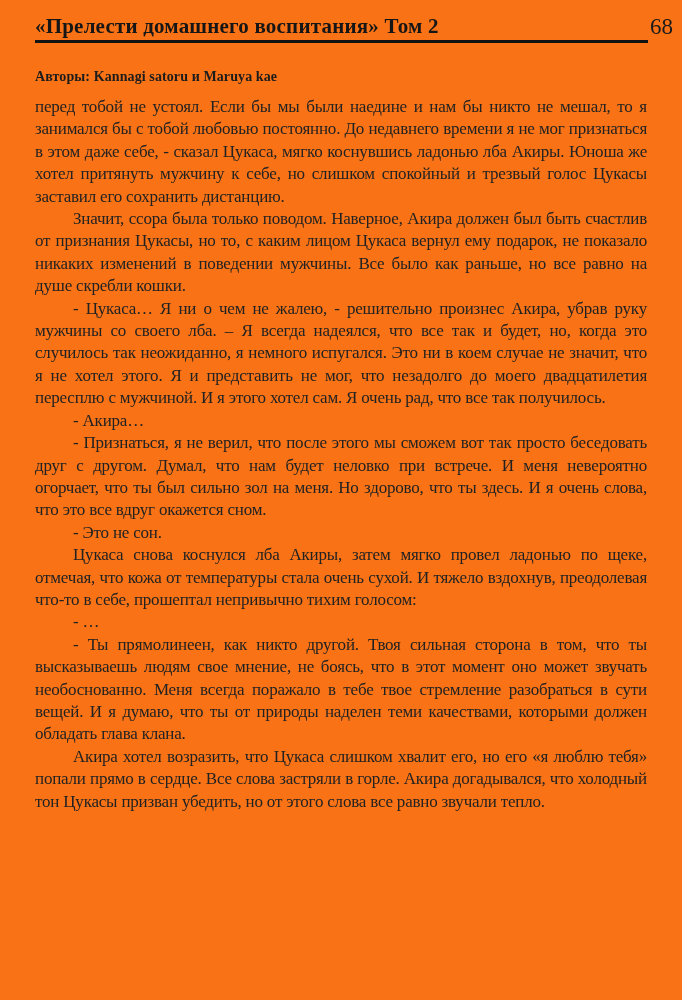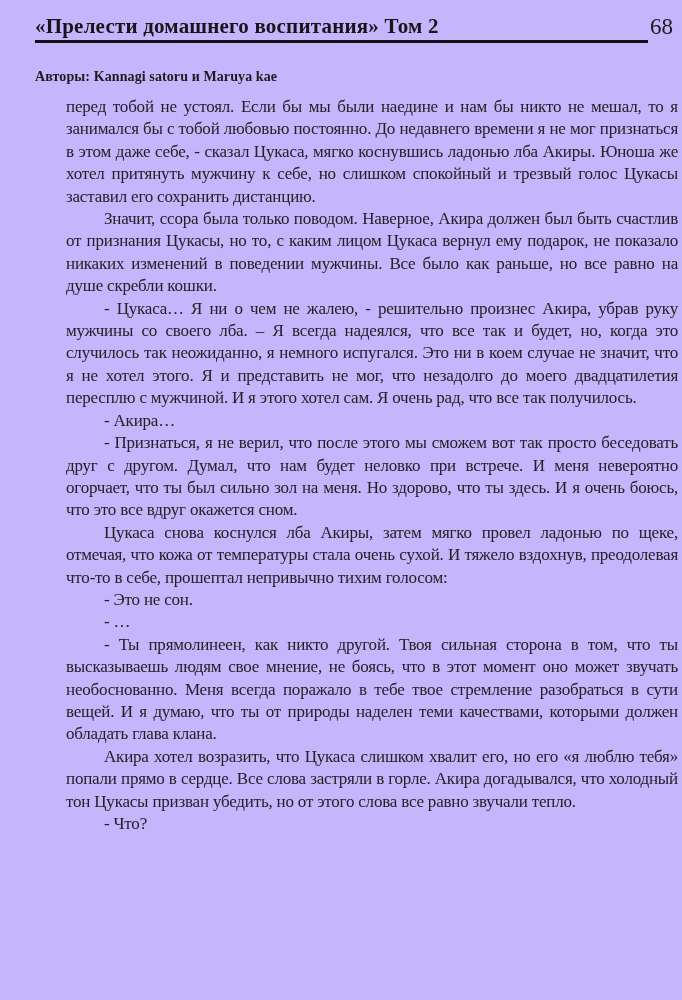--- a/index.html
+++ b/index.html
@@ -4,21 +4,21 @@
 <style>
   html, body {
     margin: 0;
     padding: 0;
     background: #ffffff;
   }
   .page {
     position: relative;
     width: 682px;
     height: 1000px;
-    background: #c4b5fd;
+    background: #f97316;
     overflow: hidden;
     font-family: "Liberation Serif", "DejaVu Serif", serif;
     color: #1e1e1e;
   }
   .header {
     position: absolute;
     top: 14px;
     left: 35px;
     right: 9px;
   }
@@ -52,21 +52,20 @@
     font-weight: bold;
     color: #1c1c1c;
     letter-spacing: 0.1px;
     margin-top: 25px;
   }
   .body-text {
     position: absolute;
     top: 96px;
     left: 35px;
     width: 612px;
-    margin-left: 31px;
   }
   .para {
     margin: 0;
     font-size: 17px;
     line-height: 22.4px;
     letter-spacing: -0.2px;
     text-align: justify;
     color: #222222;
   }
   .para.indent {
@@ -85,22 +84,21 @@
 
   <div class="header-rule"></div>
 
   <div class="header-authors">Авторы: Kannagi satoru и Maruya kae</div>
 
   <div class="body-text">
       <p class="para">перед тобой не устоял. Если бы мы были наедине и нам бы никто не мешал, то я занимался бы с тобой любовью постоянно. До недавнего времени я не мог признаться в этом даже себе, - сказал Цукаса, мягко коснувшись ладонью лба Акиры. Юноша же хотел притянуть мужчину к себе, но слишком спокойный и трезвый голос Цукасы заставил его сохранить дистанцию.</p>
       <p class="para indent">Значит, ссора была только поводом. Наверное, Акира должен был быть счастлив от признания Цукасы, но то, с каким лицом Цукаса вернул ему подарок, не показало никаких изменений в поведении мужчины. Все было как раньше, но все равно на душе скребли кошки.</p>
       <p class="para indent">- Цукаса… Я ни о чем не жалею, - решительно произнес Акира, убрав руку мужчины со своего лба. – Я всегда надеялся, что все так и будет, но, когда это случилось так неожиданно, я немного испугался. Это ни в коем случае не значит, что я не хотел этого. Я и представить не мог, что незадолго до моего двадцатилетия пересплю с мужчиной. И я этого хотел сам. Я очень рад, что все так получилось.</p>
       <p class="para indent">- Акира…</p>
-      <p class="para indent">- Признаться, я не верил, что после этого мы сможем вот так просто беседовать друг с другом. Думал, что нам будет неловко при встрече. И меня невероятно огорчает, что ты был сильно зол на меня. Но здорово, что ты здесь. И я очень боюсь, что это все вдруг окажется сном.</p>
+      <p class="para indent">- Признаться, я не верил, что после этого мы сможем вот так просто беседовать друг с другом. Думал, что нам будет неловко при встрече. И меня невероятно огорчает, что ты был сильно зол на меня. Но здорово, что ты здесь. И я очень слова, что это все вдруг окажется сном.</p>
+      <p class="para indent">- Это не сон.</p>
       <p class="para indent">Цукаса снова коснулся лба Акиры, затем мягко провел ладонью по щеке, отмечая, что кожа от температуры стала очень сухой. И тяжело вздохнув, преодолевая что-то в себе, прошептал непривычно тихим голосом:</p>
-      <p class="para indent">- Это не сон.</p>
       <p class="para indent">- …</p>
       <p class="para indent">- Ты прямолинеен, как никто другой. Твоя сильная сторона в том, что ты высказываешь людям свое мнение, не боясь, что в этот момент оно может звучать необоснованно. Меня всегда поражало в тебе твое стремление разобраться в сути вещей. И я думаю, что ты от природы наделен теми качествами, которыми должен обладать глава клана.</p>
       <p class="para indent">Акира хотел возразить, что Цукаса слишком хвалит его, но его «я люблю тебя» попали прямо в сердце. Все слова застряли в горле. Акира догадывался, что холодный тон Цукасы призван убедить, но от этого слова все равно звучали тепло.</p>
-      <p class="para indent">- Что?</p>
     </div>
 
 </div>
 
 </body></html>

